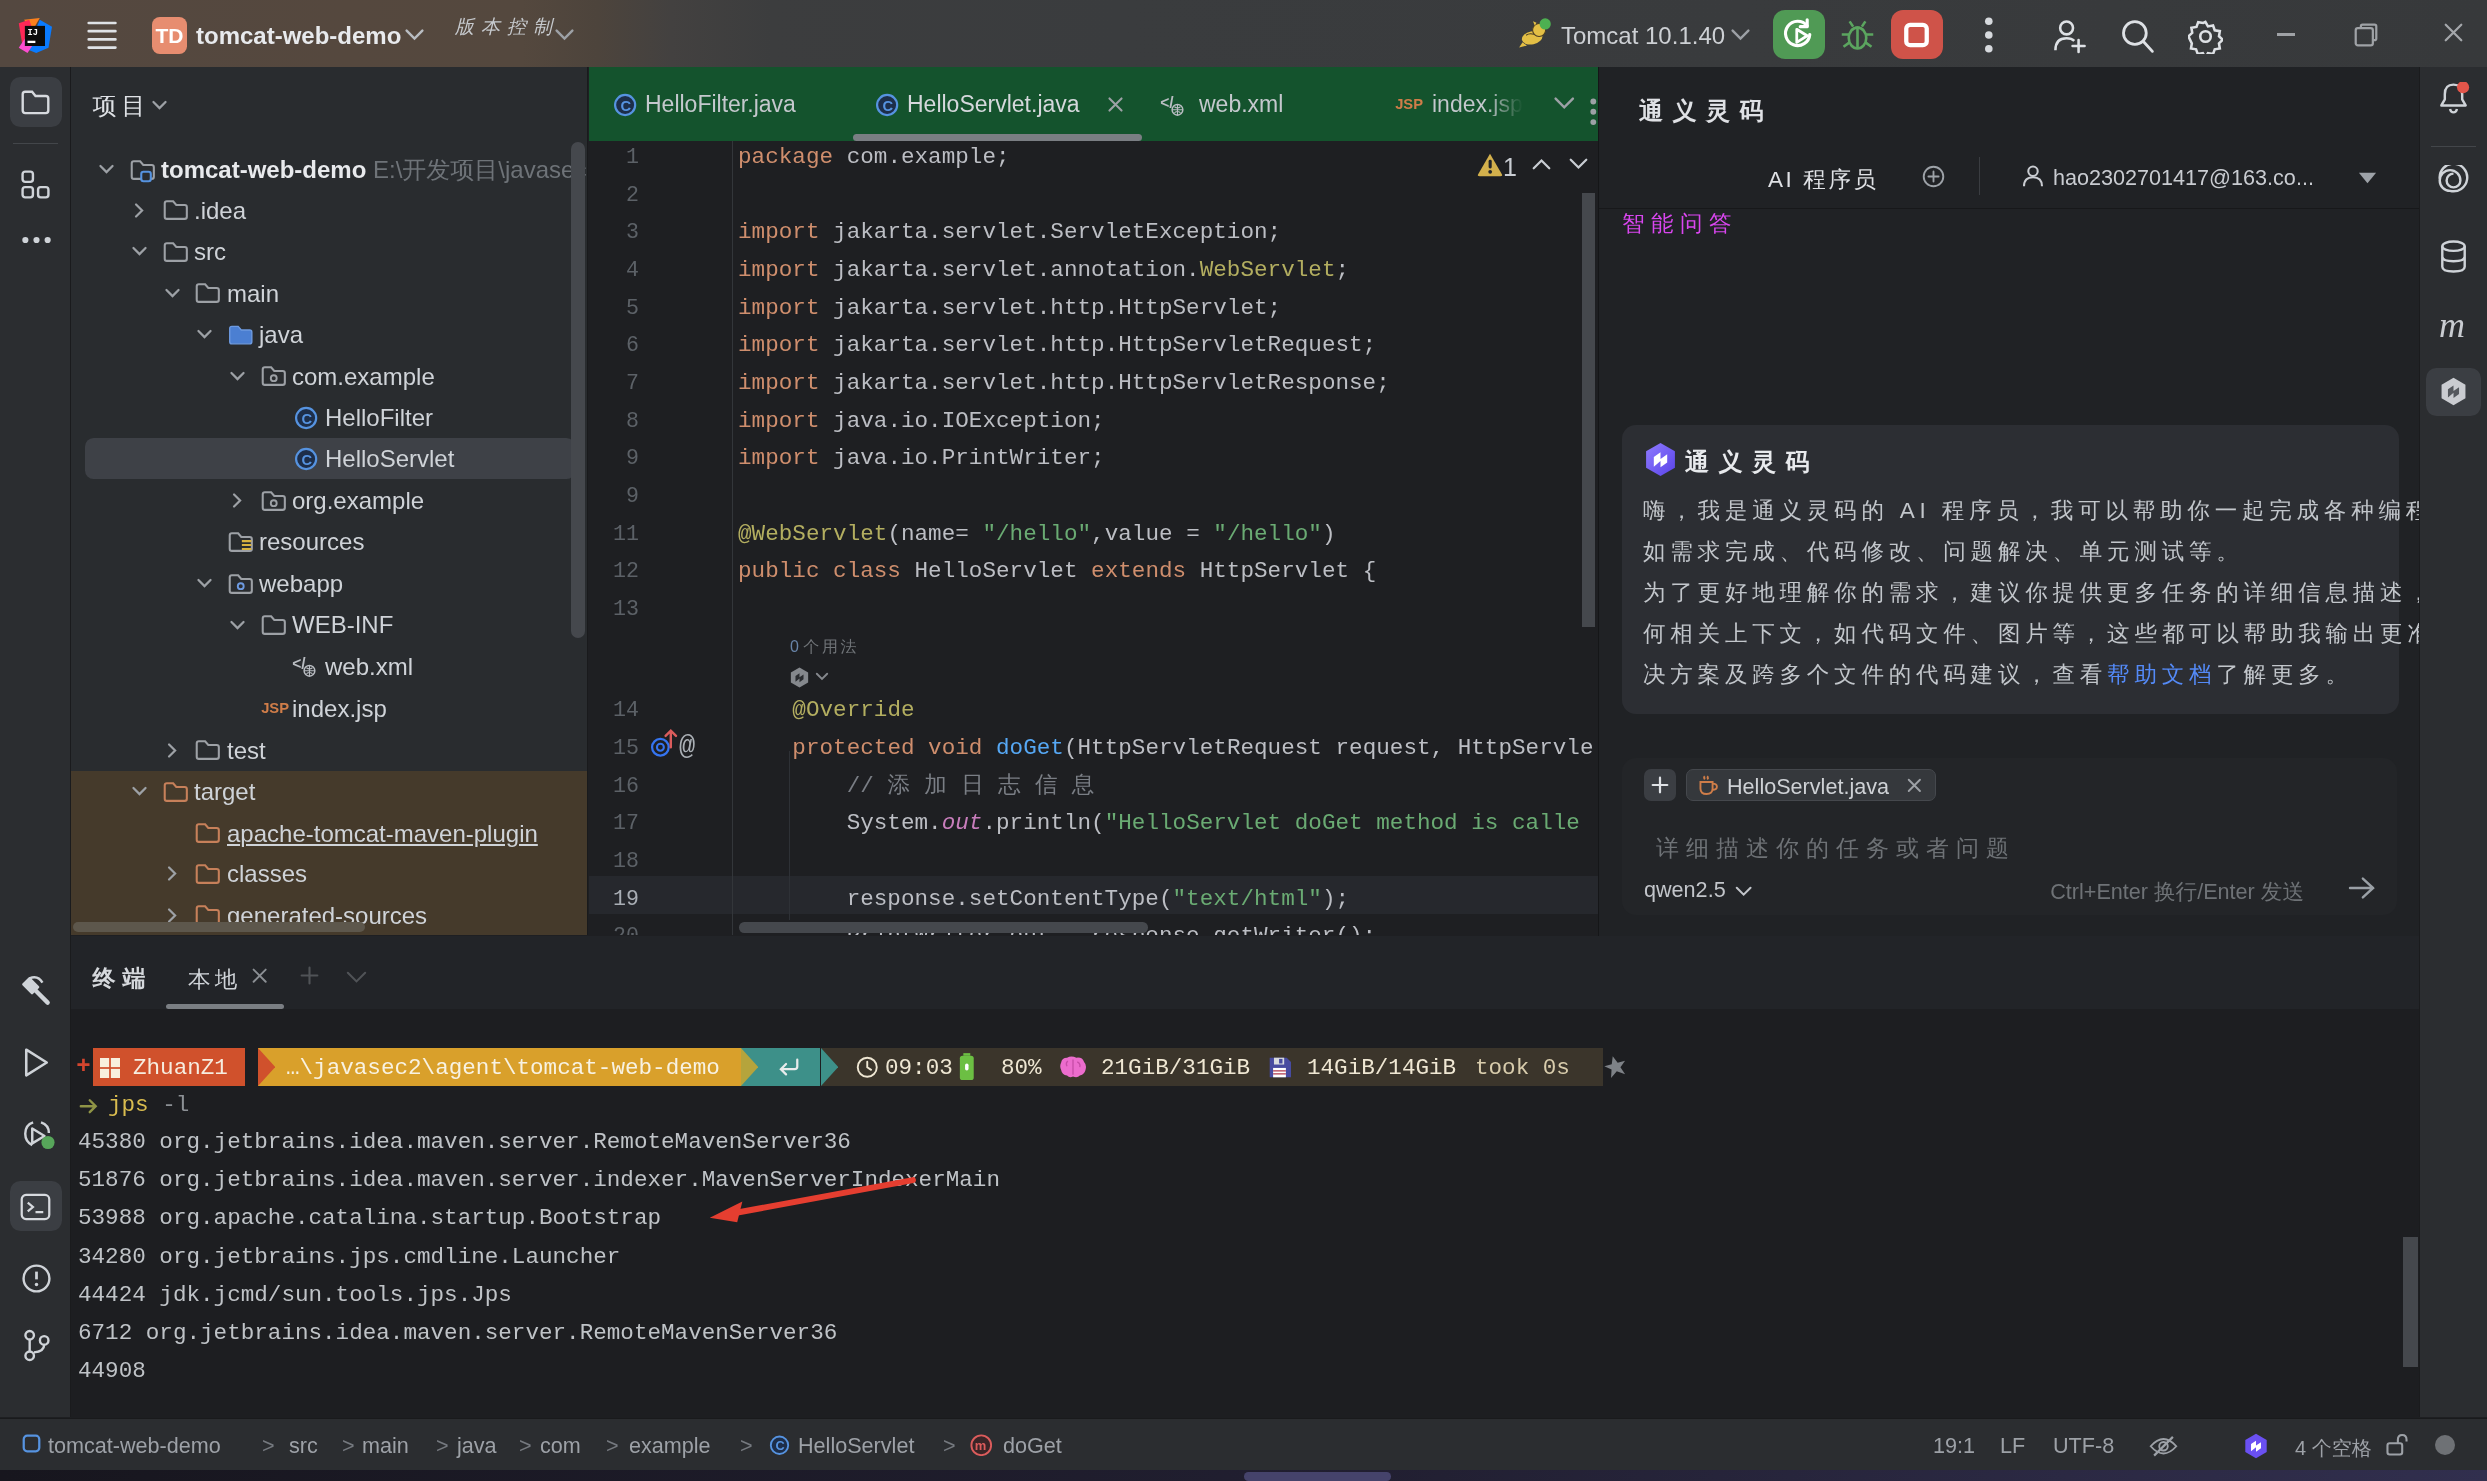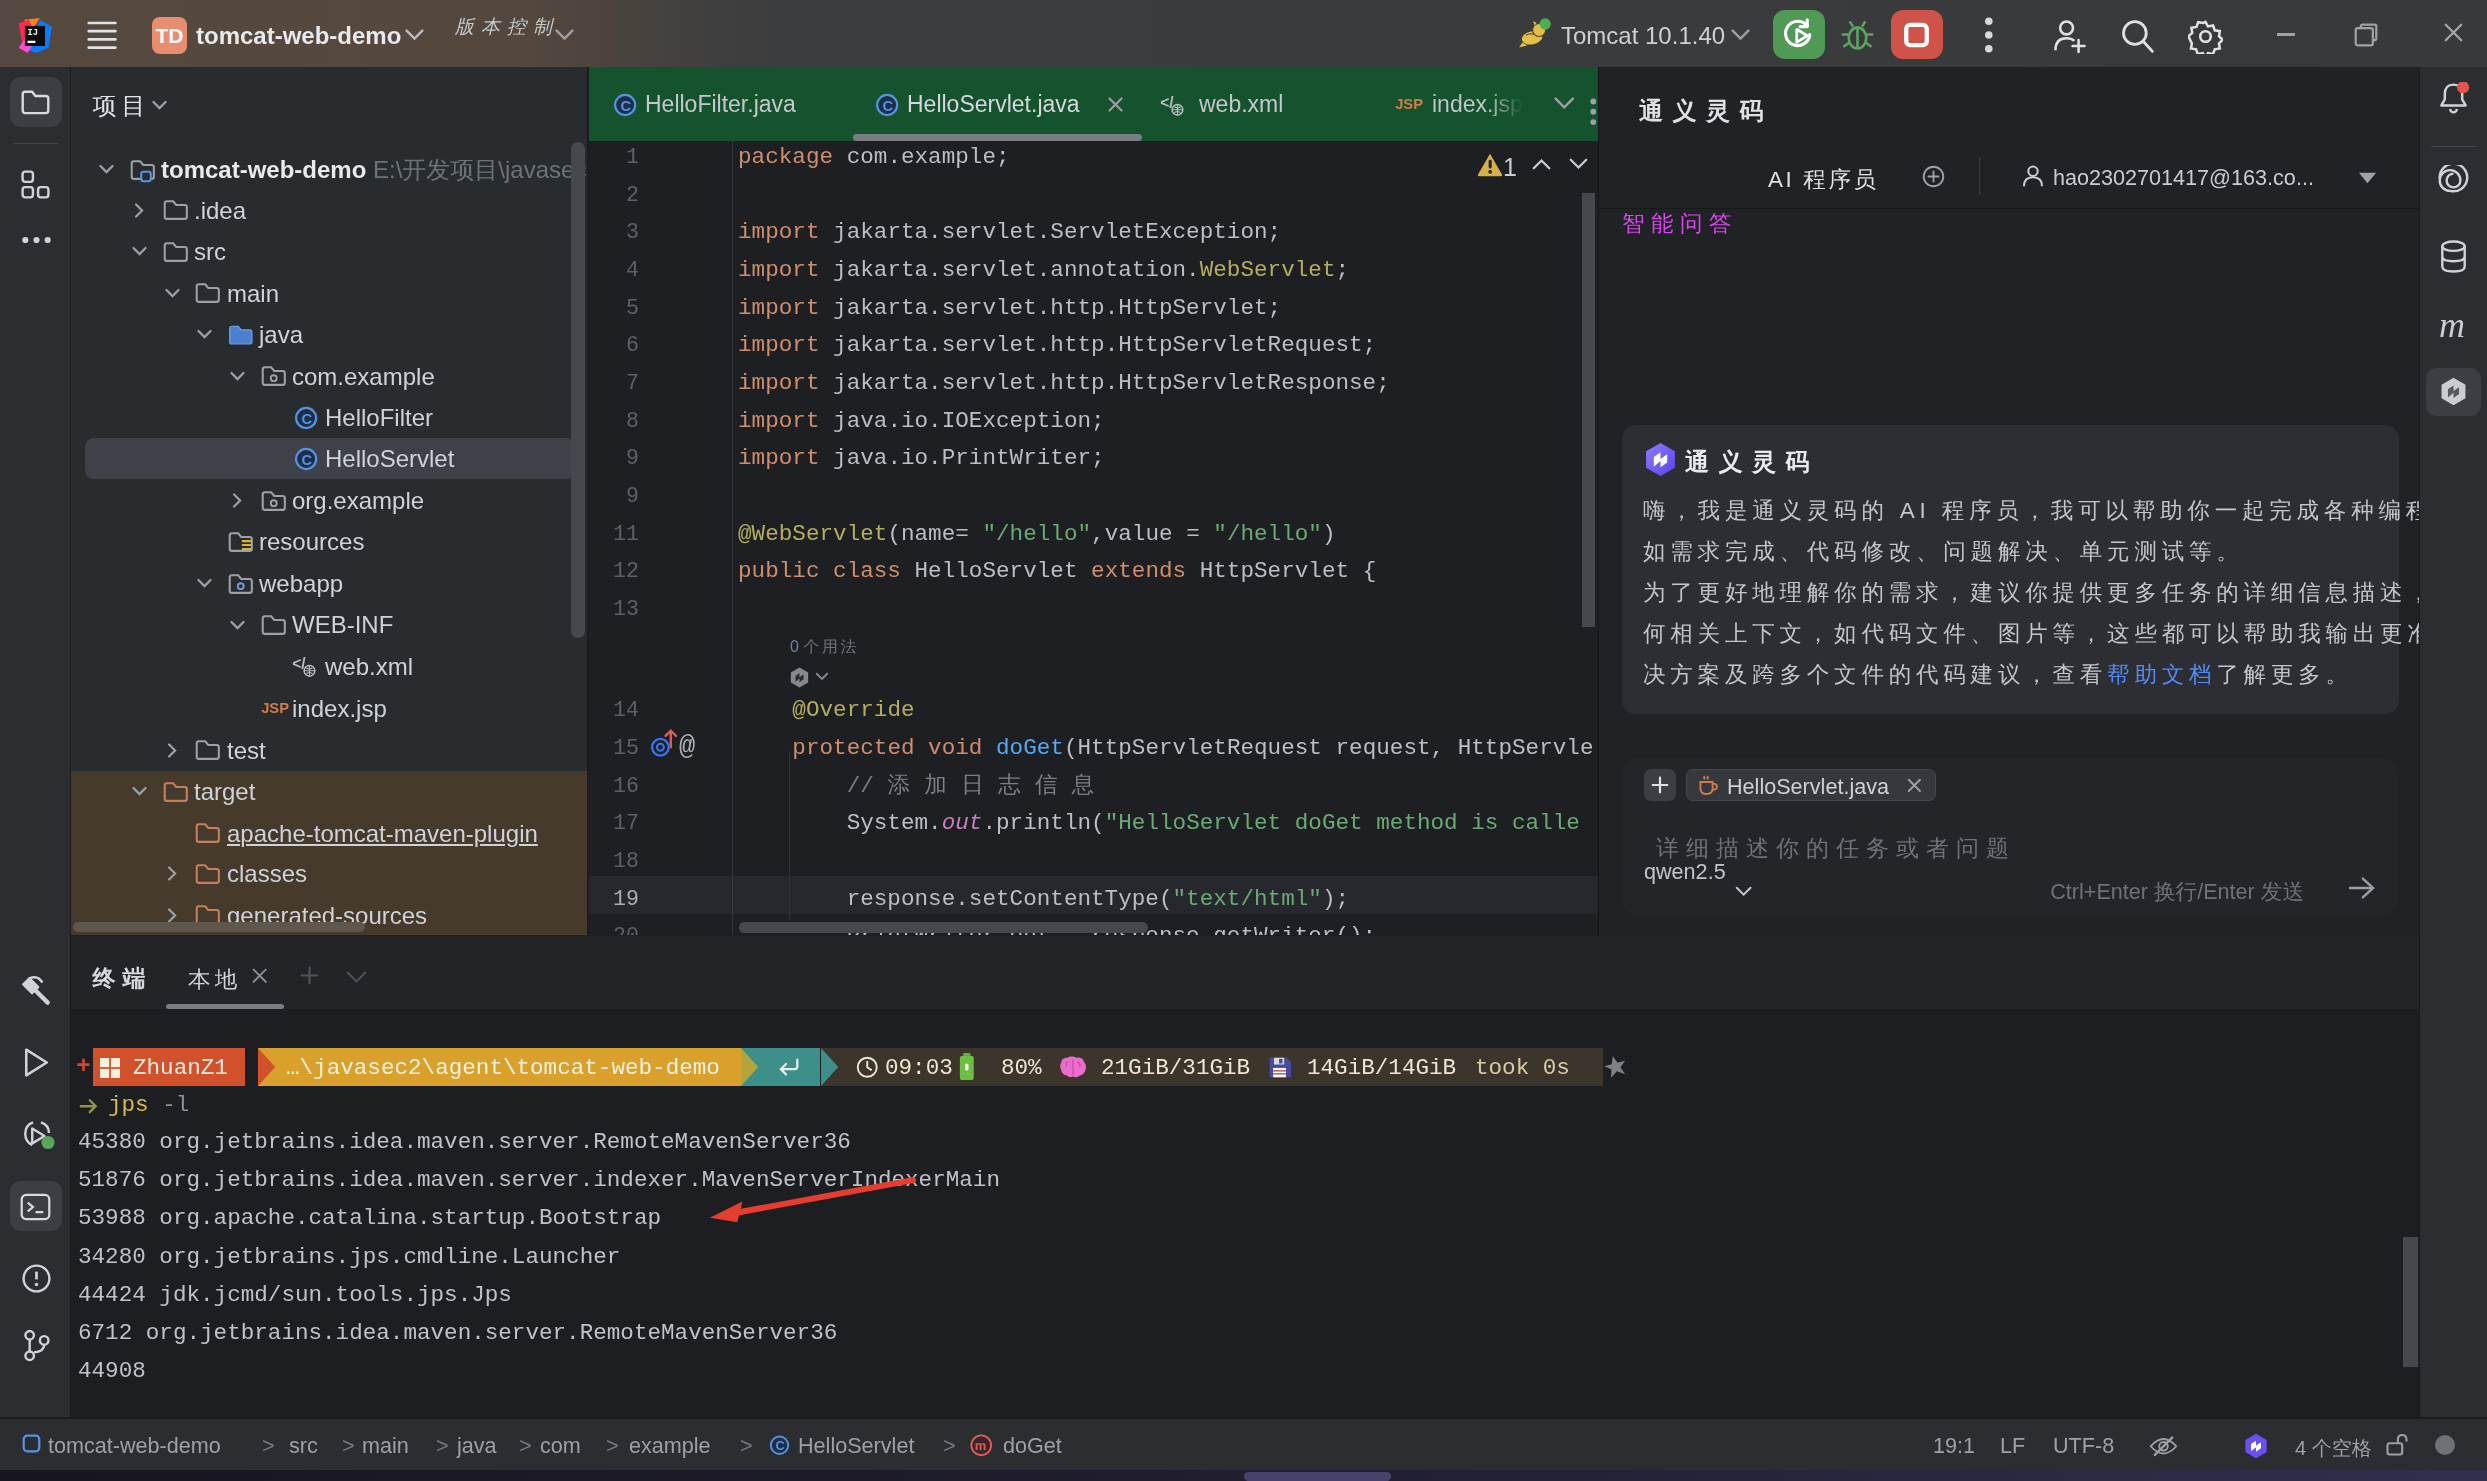--- a/index.html
+++ b/index.html
@@ -539,21 +539,21 @@
   <svg class="abs" style="left:98px;top:708px" width="22.5" height="22.5" viewBox="0 0 26 26" fill="none" stroke="#cf7d49" stroke-width="2.2">
     <path d="M4 8 h14 v8 q0 6-7 6 q-7 0-7-6 Z"></path>
       <path d="M18 10 q5 0 5 3.5 q0 3.5-5 3.5"></path>
       <path d="M9 5 q-1.5-2 0-3.5 M13 5 q-1.5-2 0-3.5"></path>
   </svg>
   <div class="abs" style="left:128px;top:707px;font-size:21.6px;color:#ced1d5;">HelloServlet.java</div>
   <svg class="abs" style="left:308px;top:711px" width="14.7" height="14.7" viewBox="0 0 17 17" stroke="#9da1a6" stroke-width="2.2" stroke-linecap="round">
       <path d="M2 2l13 13M15 2L2 15"></path>
     </svg>
   <div class="abs" style="left:57px;top:766px;font-size:23px;color:#6e7276;letter-spacing:7px;">详细描述你的任务或者问题</div>
-  <div class="abs" style="left:45px;top:792px;font-size:21.6px;color:#c2c5ca;">qwen2.5</div>
+  <div class="abs" style="left:45px;top:810px;font-size:21.6px;color:#c2c5ca;">qwen2.5</div>
   <svg class="abs" style="left:136px;top:819px" width="17.3" height="11.2" viewBox="0 0 20 13" fill="none" stroke="#c2c5ca" stroke-width="2.4" stroke-linecap="round">
       <path d="M2 2l8 8 8-8"></path>
     </svg>
   <div class="abs" style="right:115px;top:810px;font-size:21.6px;color:#6e7276;">Ctrl+Enter 换行/Enter 发送</div>
   <svg class="abs" style="left:749px;top:809px" width="28" height="24" viewBox="0 0 32 28" fill="none" stroke="#9aa0a6" stroke-width="2.8" stroke-linecap="round">
       <path d="M2 14 h27 M17 3 l12 11 -12 11"></path>
     </svg>
 </div>
 <div class="abs" id="term">
   <div class="abs" style="left:0;top:0;width:2348px;height:73px;background:#222428;"></div>

